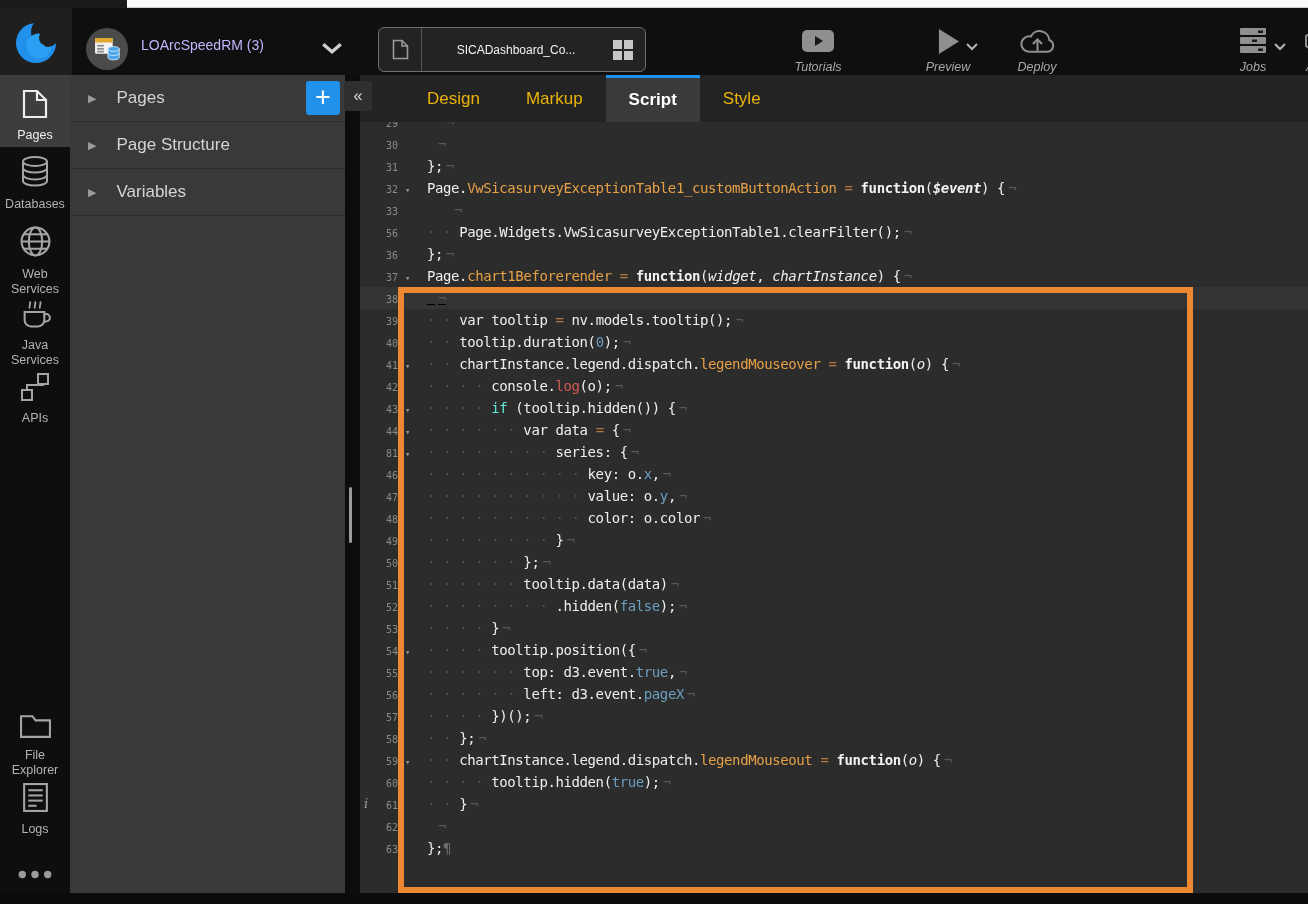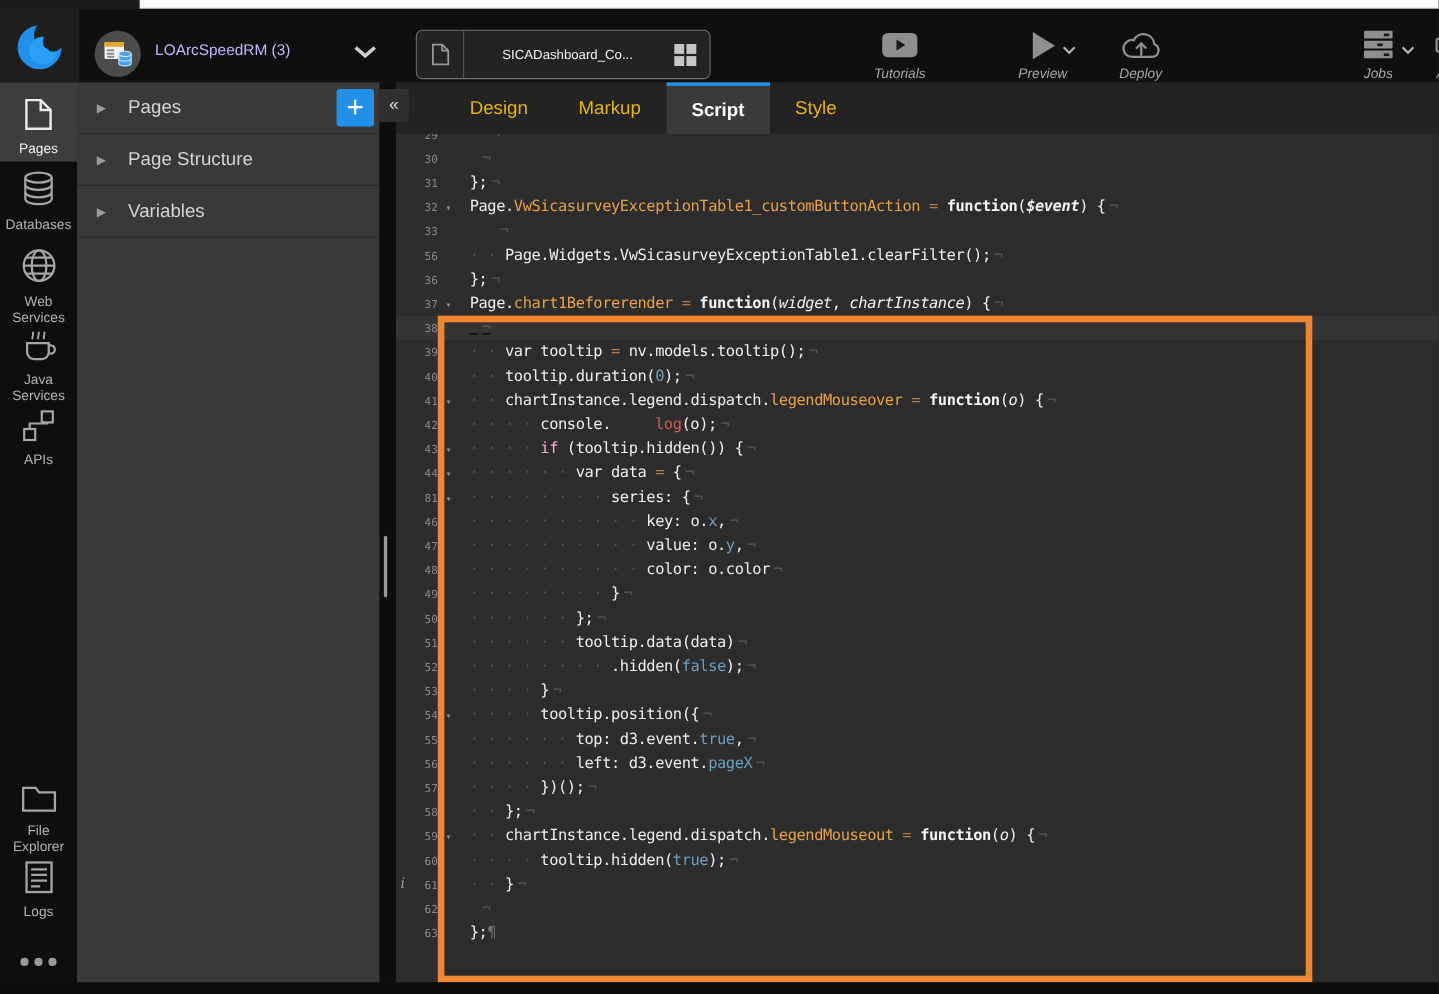--- a/index.html
+++ b/index.html
@@ -66,24 +66,24 @@
   #lines{margin-top:-11px;}
   .line{height:22px;line-height:22px;white-space:pre;position:relative;
         font-family:"DejaVu Sans Mono",monospace;font-size:14px;letter-spacing:-0.4px;}
   .line.cur{background:#343434;text-decoration:underline;}
   .num{display:inline-block;width:38px;text-align:right;color:#8a8a8a;letter-spacing:0;font-size:10px;}
   .fold{display:inline-block;width:29px;padding-left:7px;box-sizing:border-box;color:#8f8f8f;font-size:9px;}
   .info-i{position:absolute;left:4px;top:0;color:#9a9a9a;font-family:"DejaVu Serif",serif;font-style:italic;font-size:13px;}
   .tk-p{color:#eeeeee;}
   .tk-sp{color:#eeeeee;}
   .tk-m{color:#e6a147;}
-  .tk-k{color:#f9a8d4;}
+  .tk-k{color:#5eead4;}
   .tk-o{color:#bc7a3c;}
   .tk-b{color:#6d9ebe;}
-  .tk-r{color:#d15a52;margin-left:40px;}
+  .tk-r{color:#d15a52;}
   .tk-f{color:#f2f2f2;font-weight:bold;}
   .tk-i{color:#f0f0f0;font-style:italic;}
   .tk-bi{color:#f0f0f0;font-style:italic;font-weight:bold;}
   .tk-ws{color:#515151;}
   .tk-e{color:#585858;padding-left:3px;}
   .tk-q{color:#6f6f6f;}
 
   #hlbox{position:absolute;left:398px;top:287px;width:795px;height:606px;border:6px solid #ee8731;box-sizing:border-box;z-index:6;pointer-events:none;}
   #bottombar{position:absolute;left:0;top:893px;width:1308px;height:11px;background:#0c0c0c;z-index:7;}
 </style>

